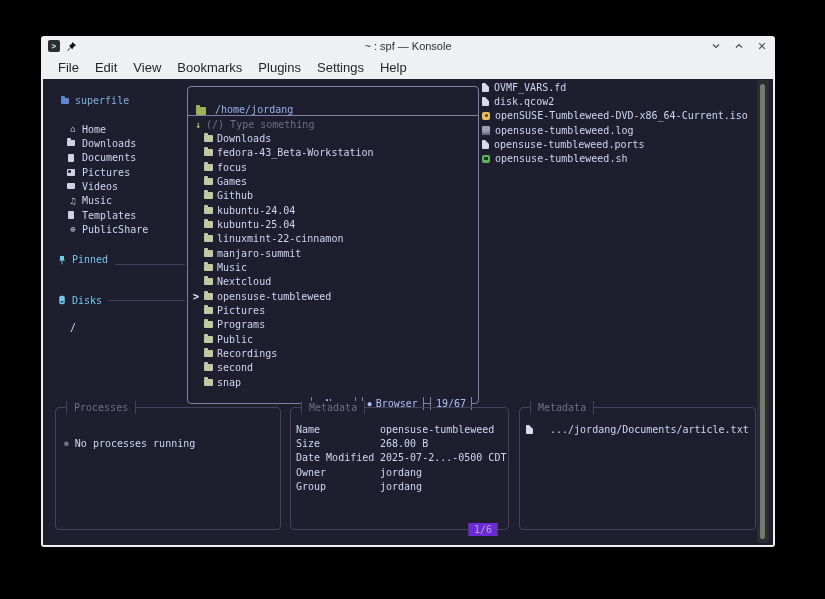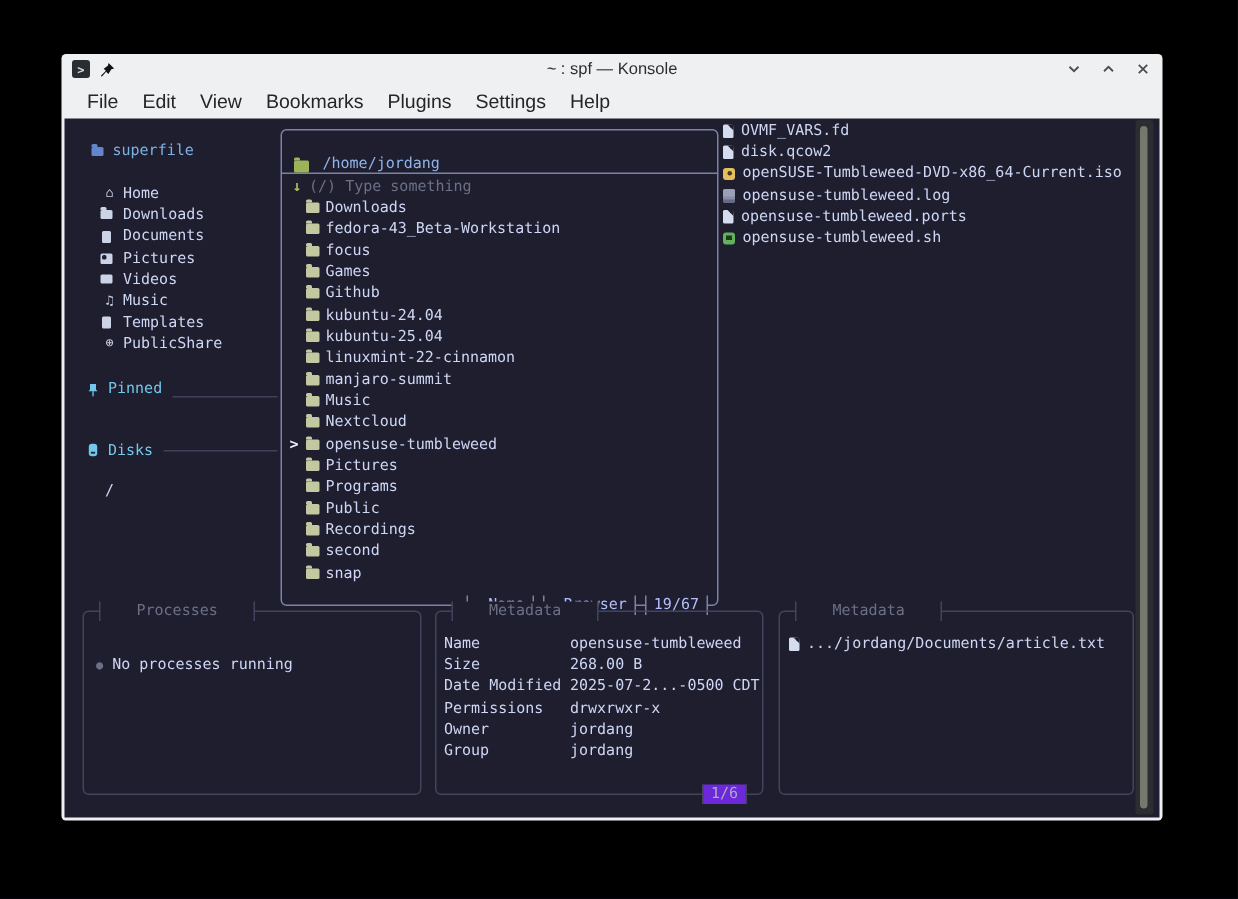--- a/index.html
+++ b/index.html
@@ -62,31 +62,31 @@
   .fi-file{width:7px;height:9px;background:#d6dcf0;border-radius:1px;position:relative;}
   .fi-file::after{content:"";position:absolute;right:0;top:0;border:2px solid #1e1e2e;border-left-color:transparent;border-bottom-color:transparent;}
   .fi-iso{width:8px;height:8px;background:#e3bf5f;border-radius:2px;position:relative;}
   .fi-iso::after{content:"";position:absolute;left:2.5px;top:2.5px;width:3px;height:3px;border-radius:50%;background:#463a1e;}
   .fi-log{width:8px;height:9px;background:#9aa0b5;border-radius:1px;box-shadow:inset 0 -2px 0 #646a85,inset 0 -4px 0 #8a90a8;}
   .fi-script{width:8px;height:8px;background:#63b15c;border-radius:2px;position:relative;}
   .fi-script::after{content:"";position:absolute;left:2px;top:2.5px;width:3.5px;height:3px;background:#1d3a1c;}
 
   
   .panel{position:absolute;top:328px;height:123px;border:1px solid #41445c;border-radius:4px;box-sizing:border-box;}
-  .panel-title{position:absolute;top:-7px;left:10px;background:#1e1e2e;color:#6c7086;padding:0 24px;border-left:1px solid #41445c;border-right:1px solid #41445c;height:13px;display:flex;align-items:center;}
+  .panel-title{position:absolute;top:-7px;left:10px;background:#1e1e2e;color:#6c7086;padding:0 7px;border-left:1px solid #41445c;border-right:1px solid #41445c;height:13px;display:flex;align-items:center;}
   .proc{left:12px;width:226px;}
   .proc-row{position:absolute;left:8px;top:28px;display:flex;align-items:center;height:14.33px;}
   .bullet{color:#6c7086;margin-right:6px;font-size:8px;}
   .meta{left:247px;width:219px;}
   .m-rows{position:absolute;left:0;right:0;top:14px;}
   .m-row{display:flex;align-items:center;height:14.33px;padding-left:5px;white-space:nowrap;}
   .m-label{width:84px;flex:none;}
   .meta-page{position:absolute;bottom:-7px;right:10px;background:#6d28d9;border-left:1px solid #41445c;border-right:1px solid #41445c;color:#a6adc8;padding:0 5px;height:13px;display:flex;align-items:center;}
   .clip{left:476px;width:237px;}
-  .clip-row{position:absolute;left:6px;top:14px;display:flex;align-items:center;height:14.33px;white-space:nowrap;}
+  .clip-row{position:absolute;left:6px;top:14px;display:flex;align-items:center;height:14.33px;white-space:nowrap;gap:12px;}
 
   
   .scrollbar{position:absolute;right:4px;top:1px;bottom:2px;width:12px;background:#2b2d33;border-radius:2px;}
   .sb-thumb{position:absolute;left:3px;top:4px;bottom:4px;width:5px;border-radius:3px;background:#75786c;}
 </style>
 </head>
 <body>
 
 <div class="window">
 
@@ -343,24 +343,20 @@
           </div>
           <div class="m-row">
             <span class="m-label">Size</span>
             <span class="m-value">268.00 B</span>
           </div>
           <div class="m-row">
             <span class="m-label">Date Modified</span>
             <span class="m-value">2025-07-2...-0500 CDT</span>
           </div>
           <div class="m-row">
-            <span class="m-label">Permissions</span>
-            <span class="m-value">drwxrwxr-x</span>
-          </div>
-          <div class="m-row">
             <span class="m-label">Owner</span>
             <span class="m-value">jordang</span>
           </div>
           <div class="m-row">
             <span class="m-label">Group</span>
             <span class="m-value">jordang</span>
           </div>
         </div>
       <span class="meta-page">1/6</span>
     </div>

